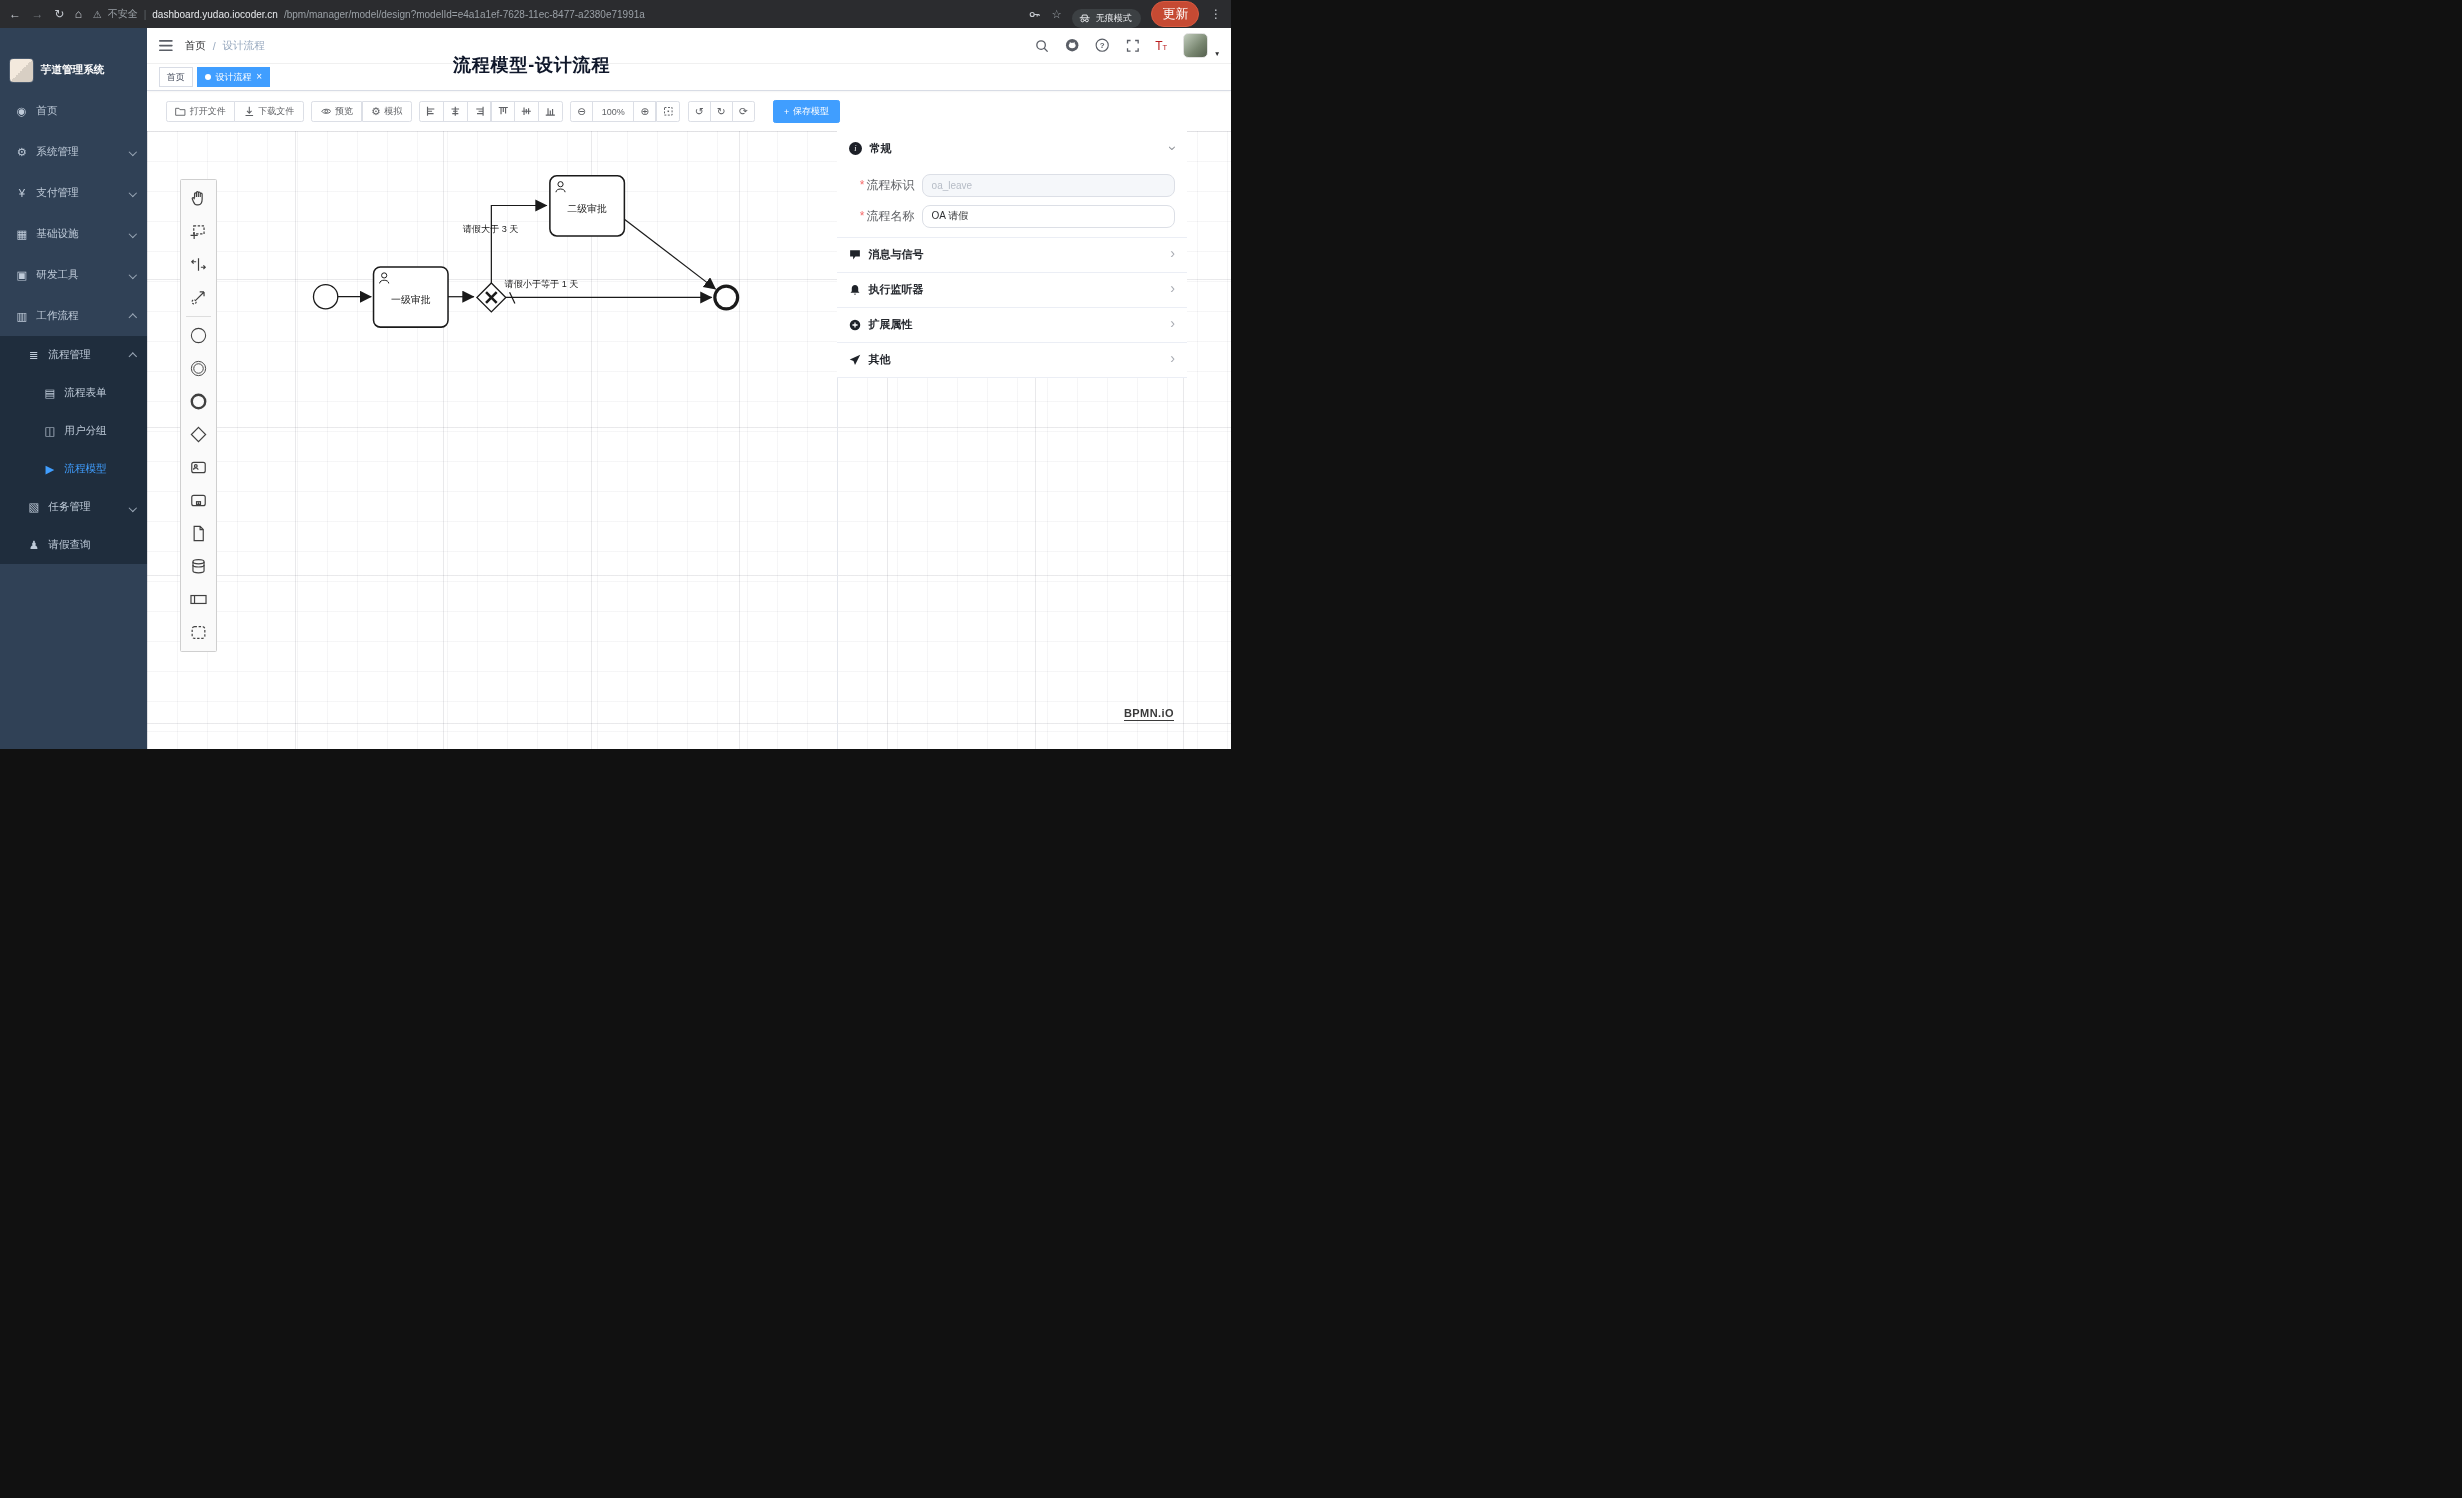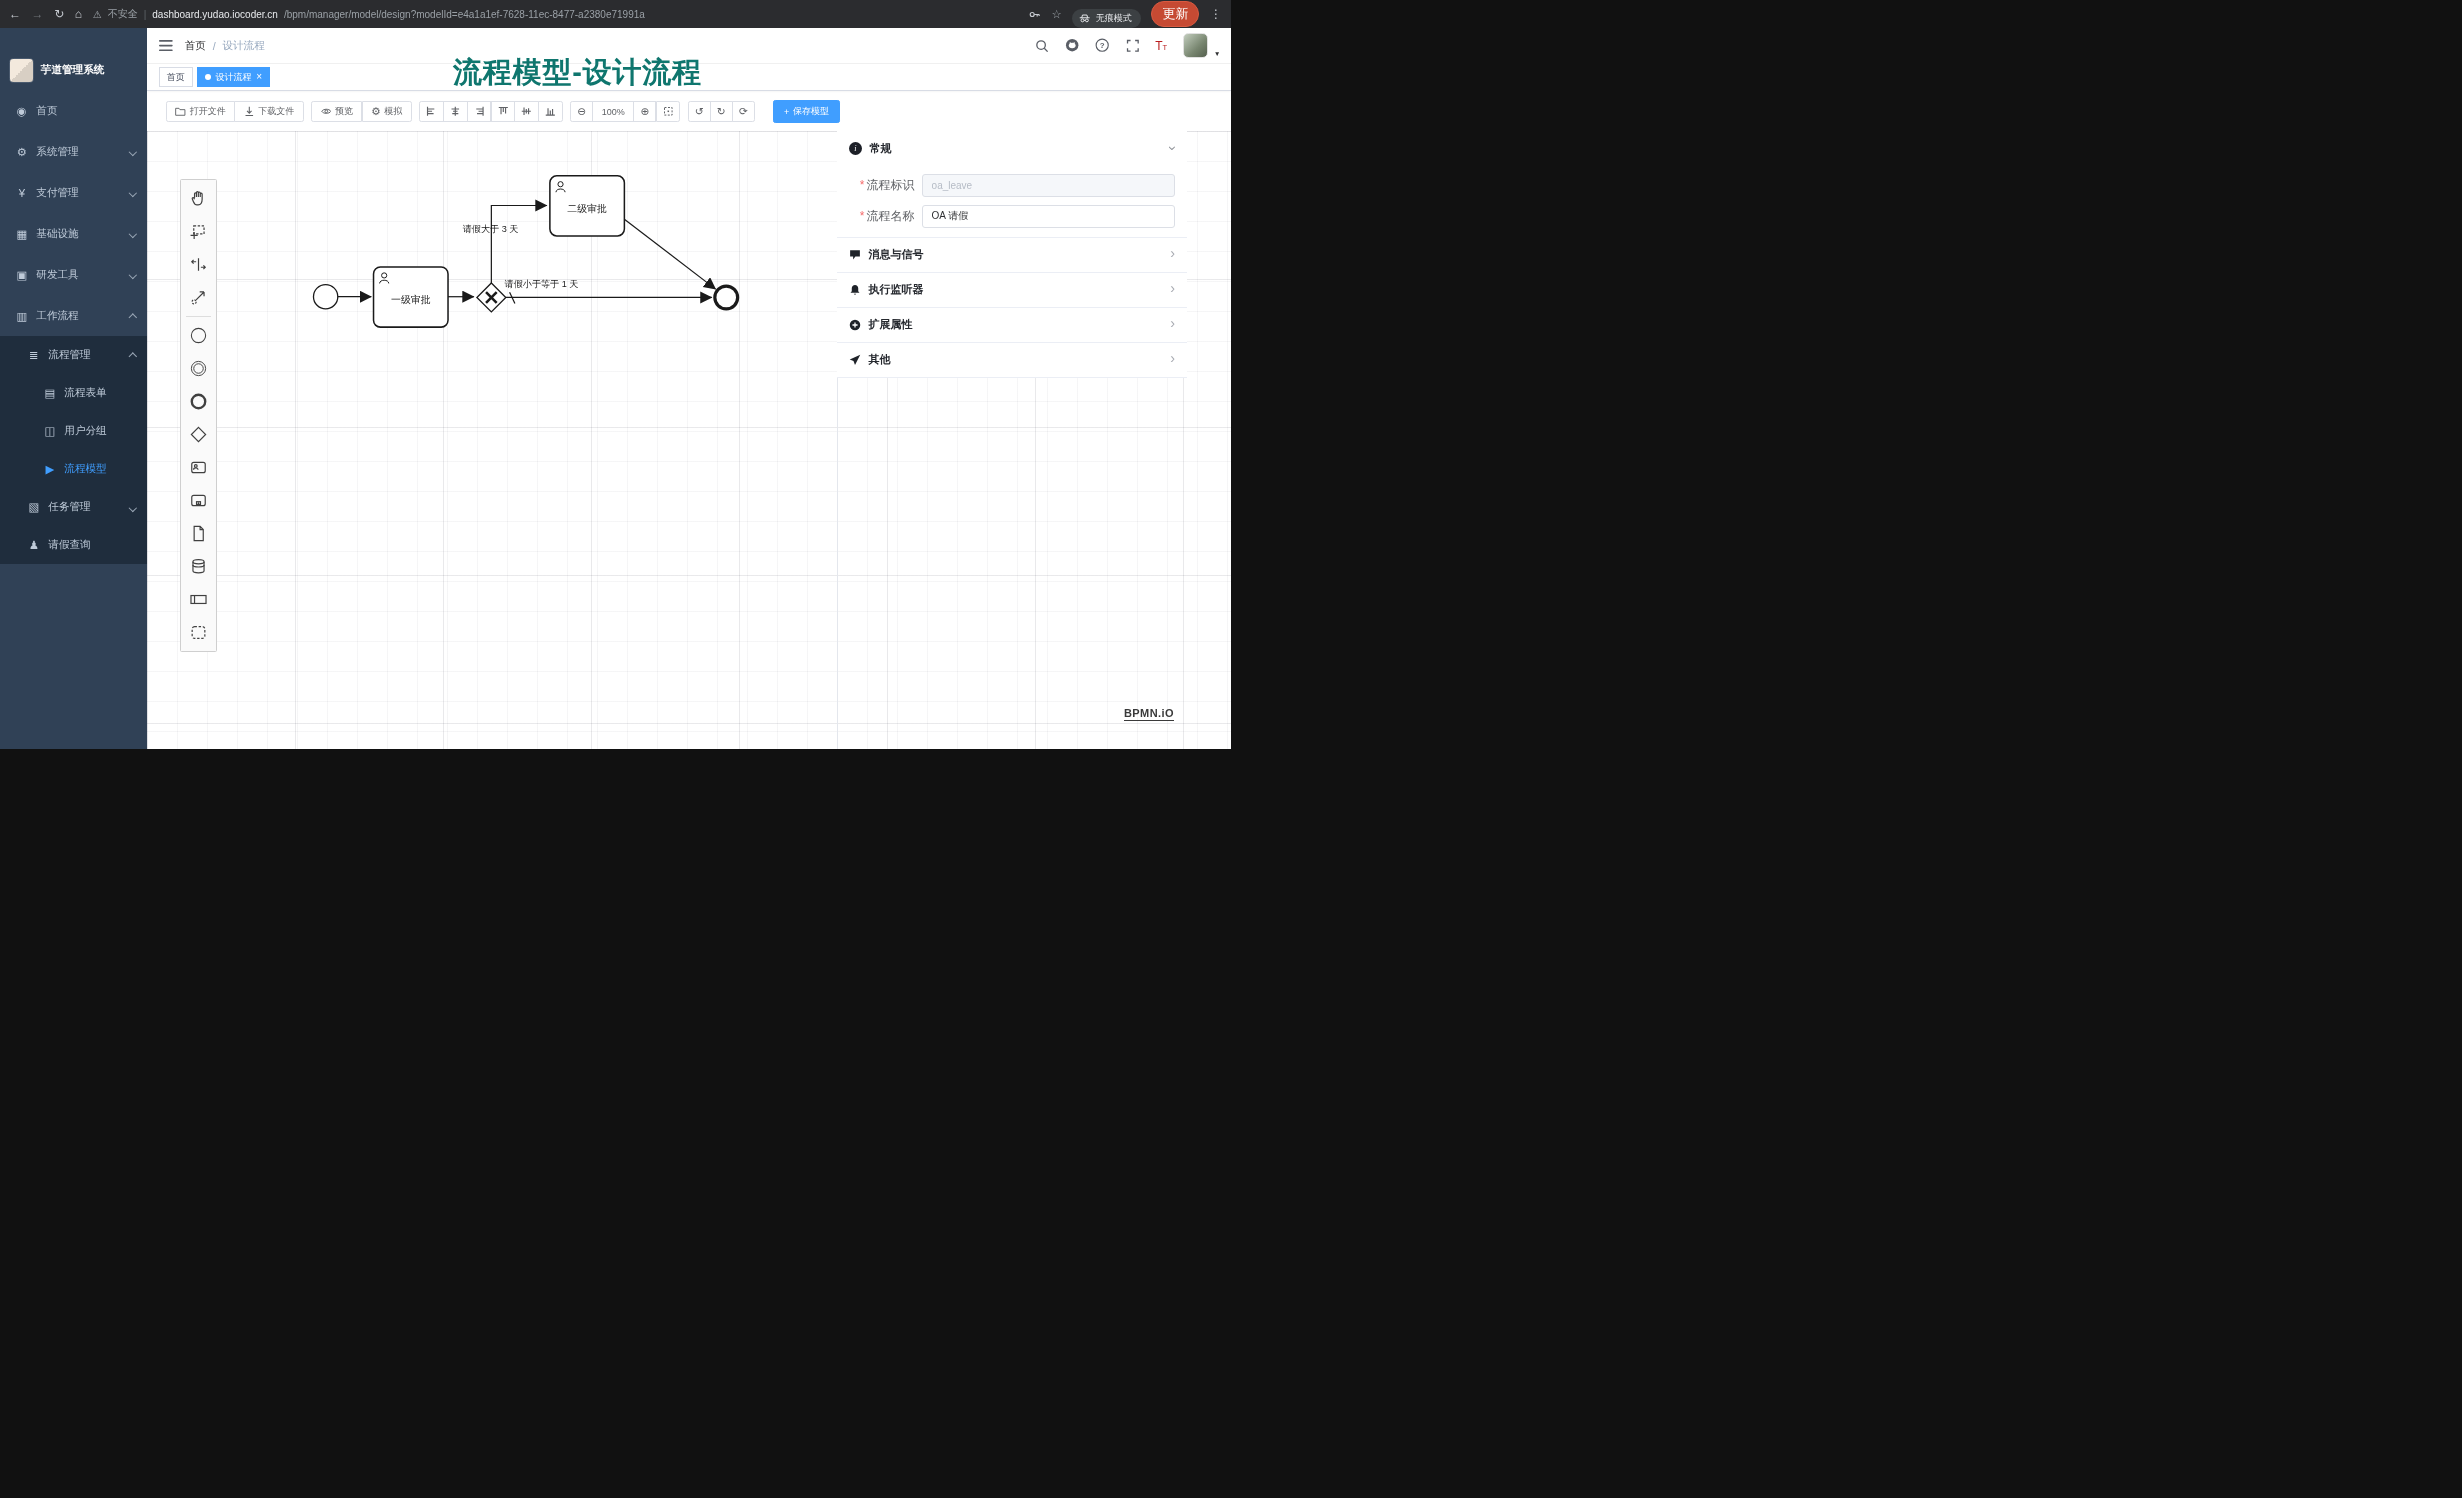--- a/index.html
+++ b/index.html
@@ -58,21 +58,21 @@
   .caret{font-size:7.6px;color:#303133;margin-left:-9px;margin-top:16.7px;}
 
   .tabsbar{height:27px;display:flex;align-items:center;gap:4.6px;padding:0 12px;
     border-bottom:0.8px solid #d8dce5;box-shadow:0 0.8px 2.3px rgba(0,0,0,.06);box-sizing:border-box;position:relative;z-index:5;background:#fff;}
   .tag{height:20px;display:inline-flex;align-items:center;padding:0 6.8px;border:0.8px solid #d8dce5;
     background:#fff;color:#495060;font-size:9px;cursor:pointer;gap:4.6px;box-sizing:border-box;}
   .tag.active{background:#409EFF;border-color:#409EFF;color:#fff;}
   .tag .dot{width:6px;height:6px;border-radius:50%;background:#fff;display:inline-block;}
   .tag .x{font-size:10px;line-height:1;}
 
-  .annotation{position:absolute;left:306px;top:25px;font-size:29px;font-weight:bold;color:#0f766e;
+  .annotation{position:absolute;left:306px;top:25px;font-size:18px;font-weight:bold;color:#0f172a;
     z-index:60;white-space:nowrap;letter-spacing:0.8px;}
 
   
   .toolbar{height:41px;display:flex;align-items:center;padding:0 0 0 19px;gap:7.6px;background:#fff;box-sizing:border-box;}
   .btn-group{display:flex;}
   .btn{height:20.5px;padding:0 8.4px;border:0.8px solid #dcdfe6;background:#fff;border-radius:2.3px;
     font-size:9px;color:#606266;display:inline-flex;align-items:center;gap:3.8px;cursor:pointer;box-sizing:border-box;white-space:nowrap;}
   .btn-group .btn{border-radius:0;margin-left:-0.8px;}
   .btn-group .btn:first-child{border-radius:2.3px 0 0 2.3px;margin-left:0;}
   .btn-group .btn:last-child{border-radius:0 2.3px 2.3px 0;}
@@ -107,21 +107,21 @@
   .chev-r{color:#a8abb2;font-size:14.4px;line-height:1;transform:translateY(-0.8px);}
   .chev-d{color:#909399;font-size:14.4px;line-height:1;transform:rotate(90deg);display:inline-block;}
   .info-badge{width:13px;height:13px;border-radius:50%;background:#1c1f27;color:#fff;
     display:flex;align-items:center;justify-content:center;font-size:8.4px;font-style:italic;
     font-family:"Liberation Serif","DejaVu Serif",serif;flex:0 0 auto;}
   .sec-icon{display:flex;align-items:center;flex:0 0 auto;}
   .fields{padding:1.5px 0 9px 0;}
   .frow{display:flex;align-items:center;margin:7.6px 12px 0 4.6px;}
   .flabel{width:73px;text-align:right;padding-right:7.6px;font-size:12px;color:#606266;flex:0 0 auto;}
   .req{color:#f56c6c;margin-right:2.3px;}
-  .finput{flex:1;height:23px;border:0.8px solid #dcdfe6;border-radius:3px;padding:0 8.4px;
+  .finput{flex:1;height:23px;border:0.8px solid #dcdfe6;border-radius:8px;padding:0 8.4px;
     font-size:10px;color:#303133;outline:none;background:#fff;font-family:inherit;box-sizing:border-box;}
   .finput.disabled{background:#f5f7fa;color:#b6bcc6;}
 
   .bpmn-logo{position:absolute;left:977px;top:576px;font-weight:bold;font-size:11px;color:#3a3a3a;
     border-bottom:1.9px solid #3a3a3a;letter-spacing:0.4px;z-index:2;cursor:pointer;padding-bottom:0.8px;}
 </style>
 </head>
 <body>
 
 <div class="screen">

